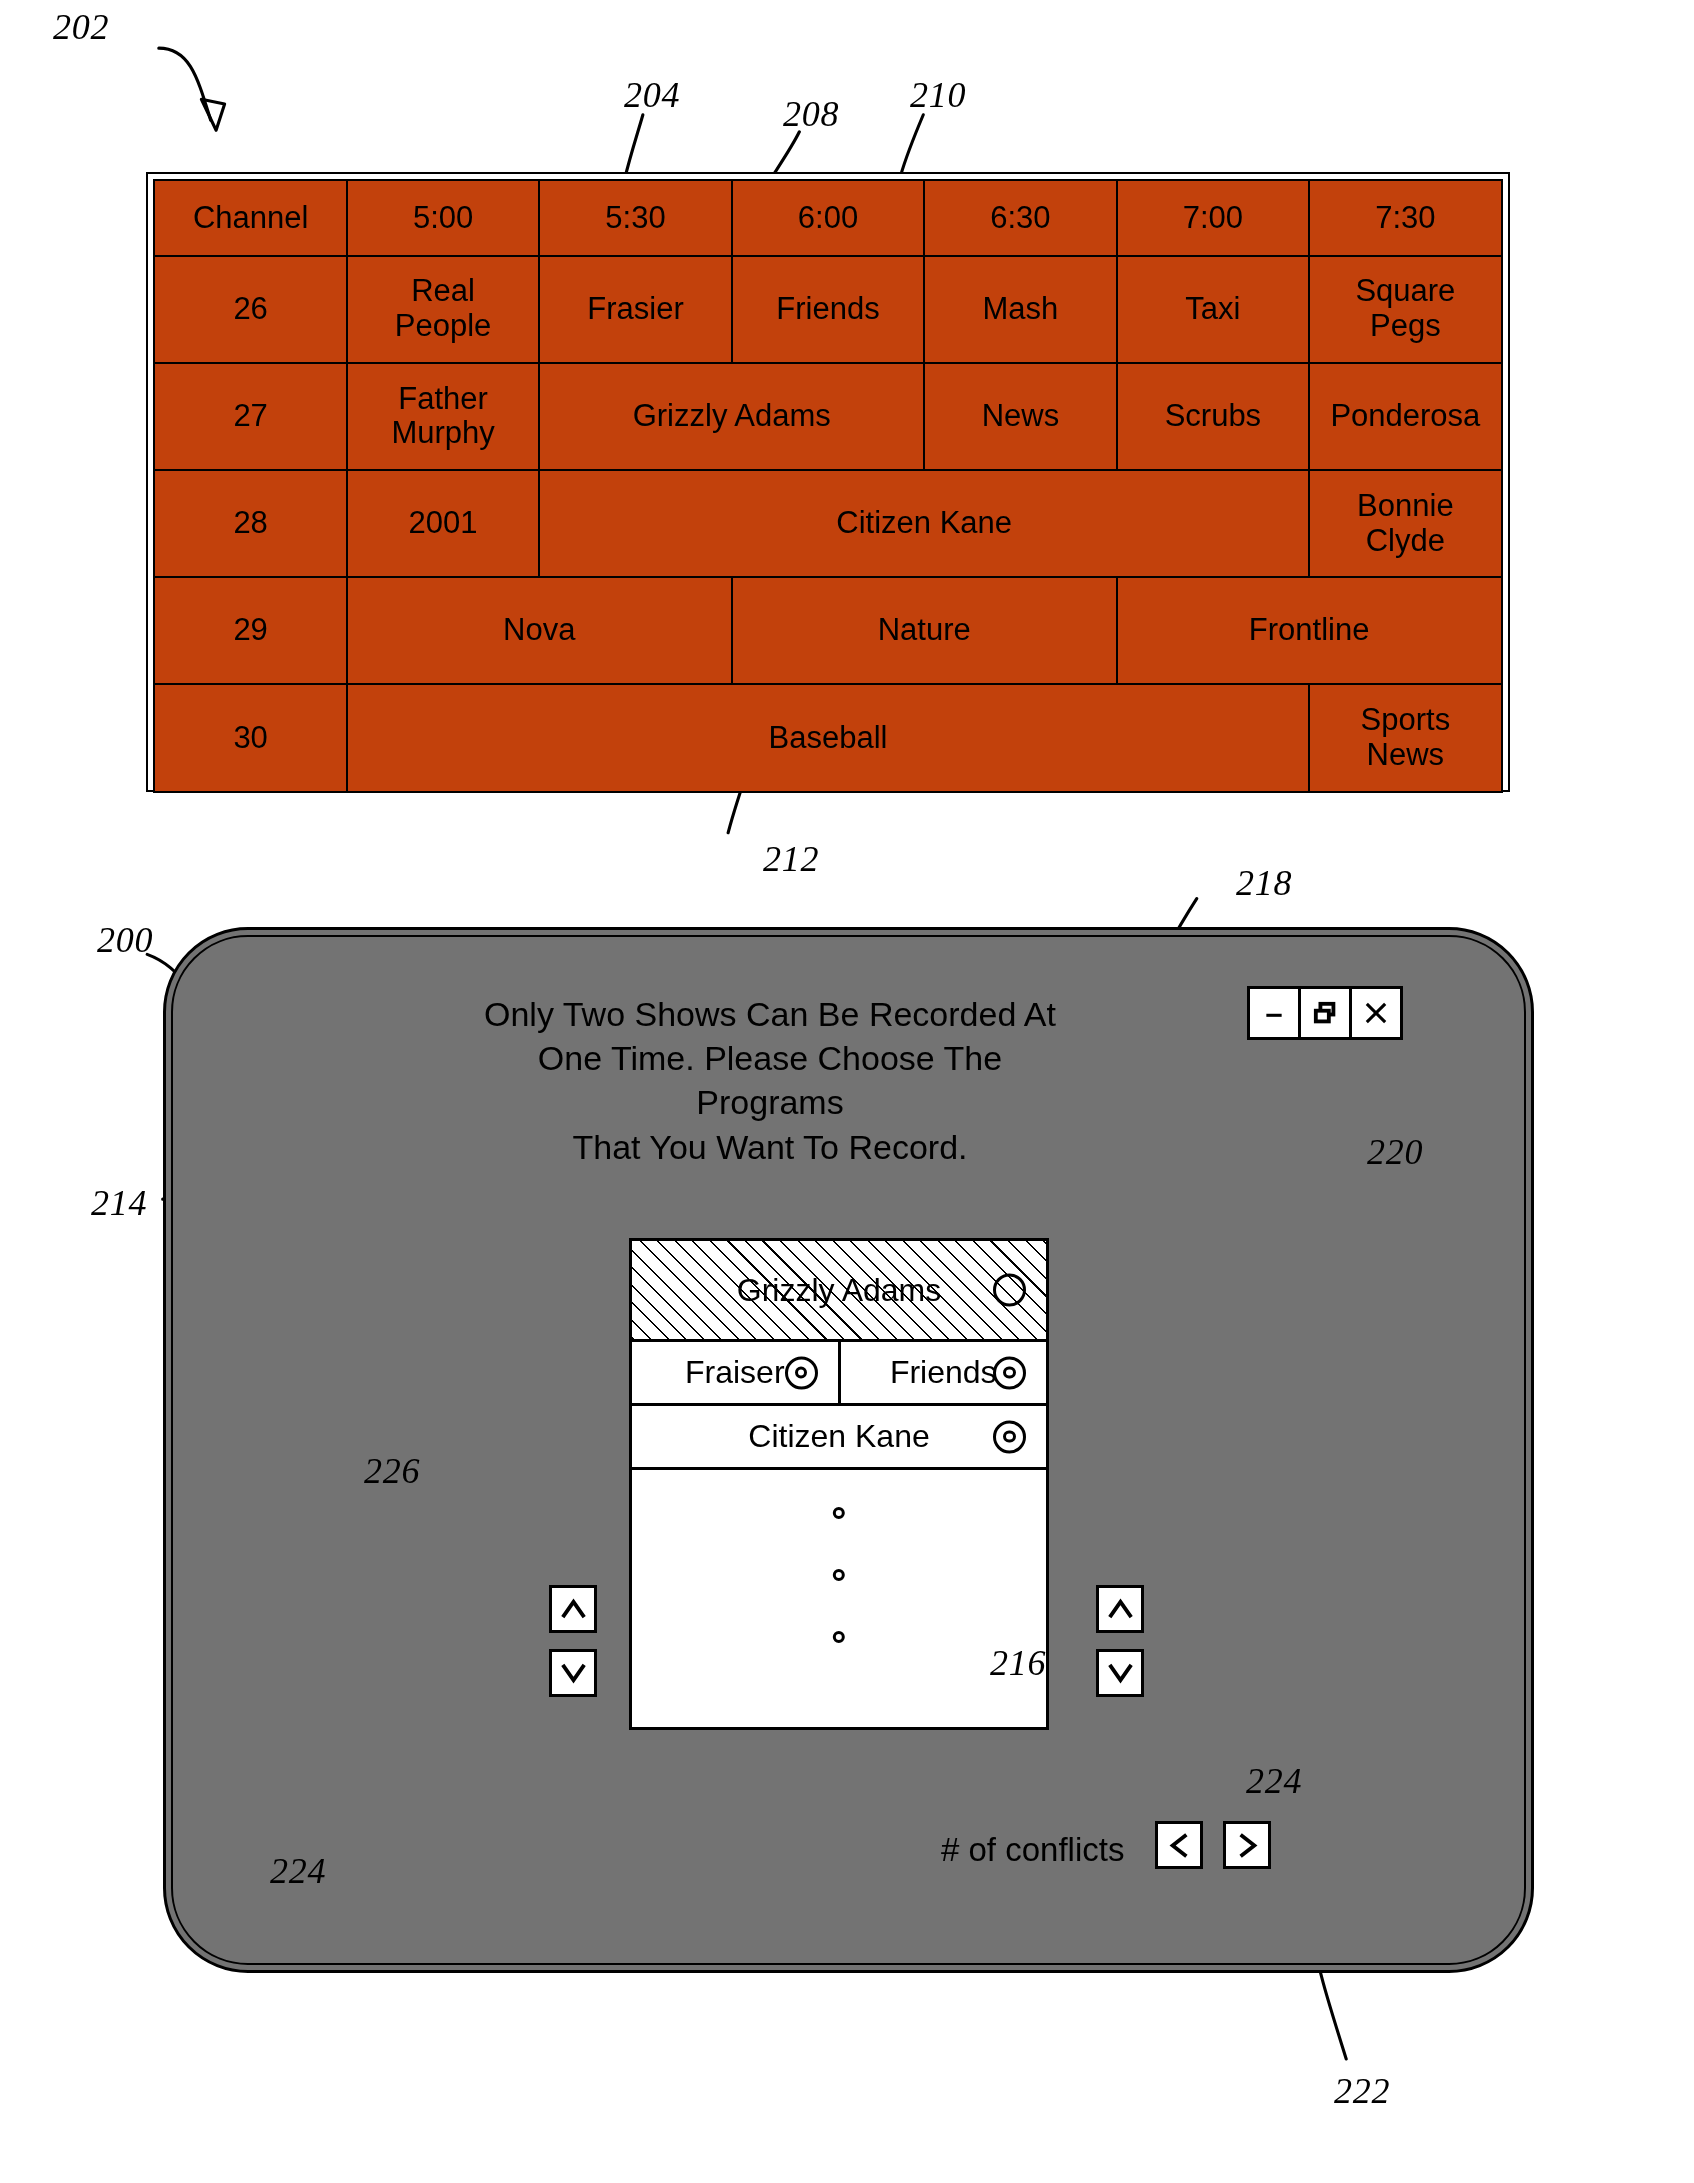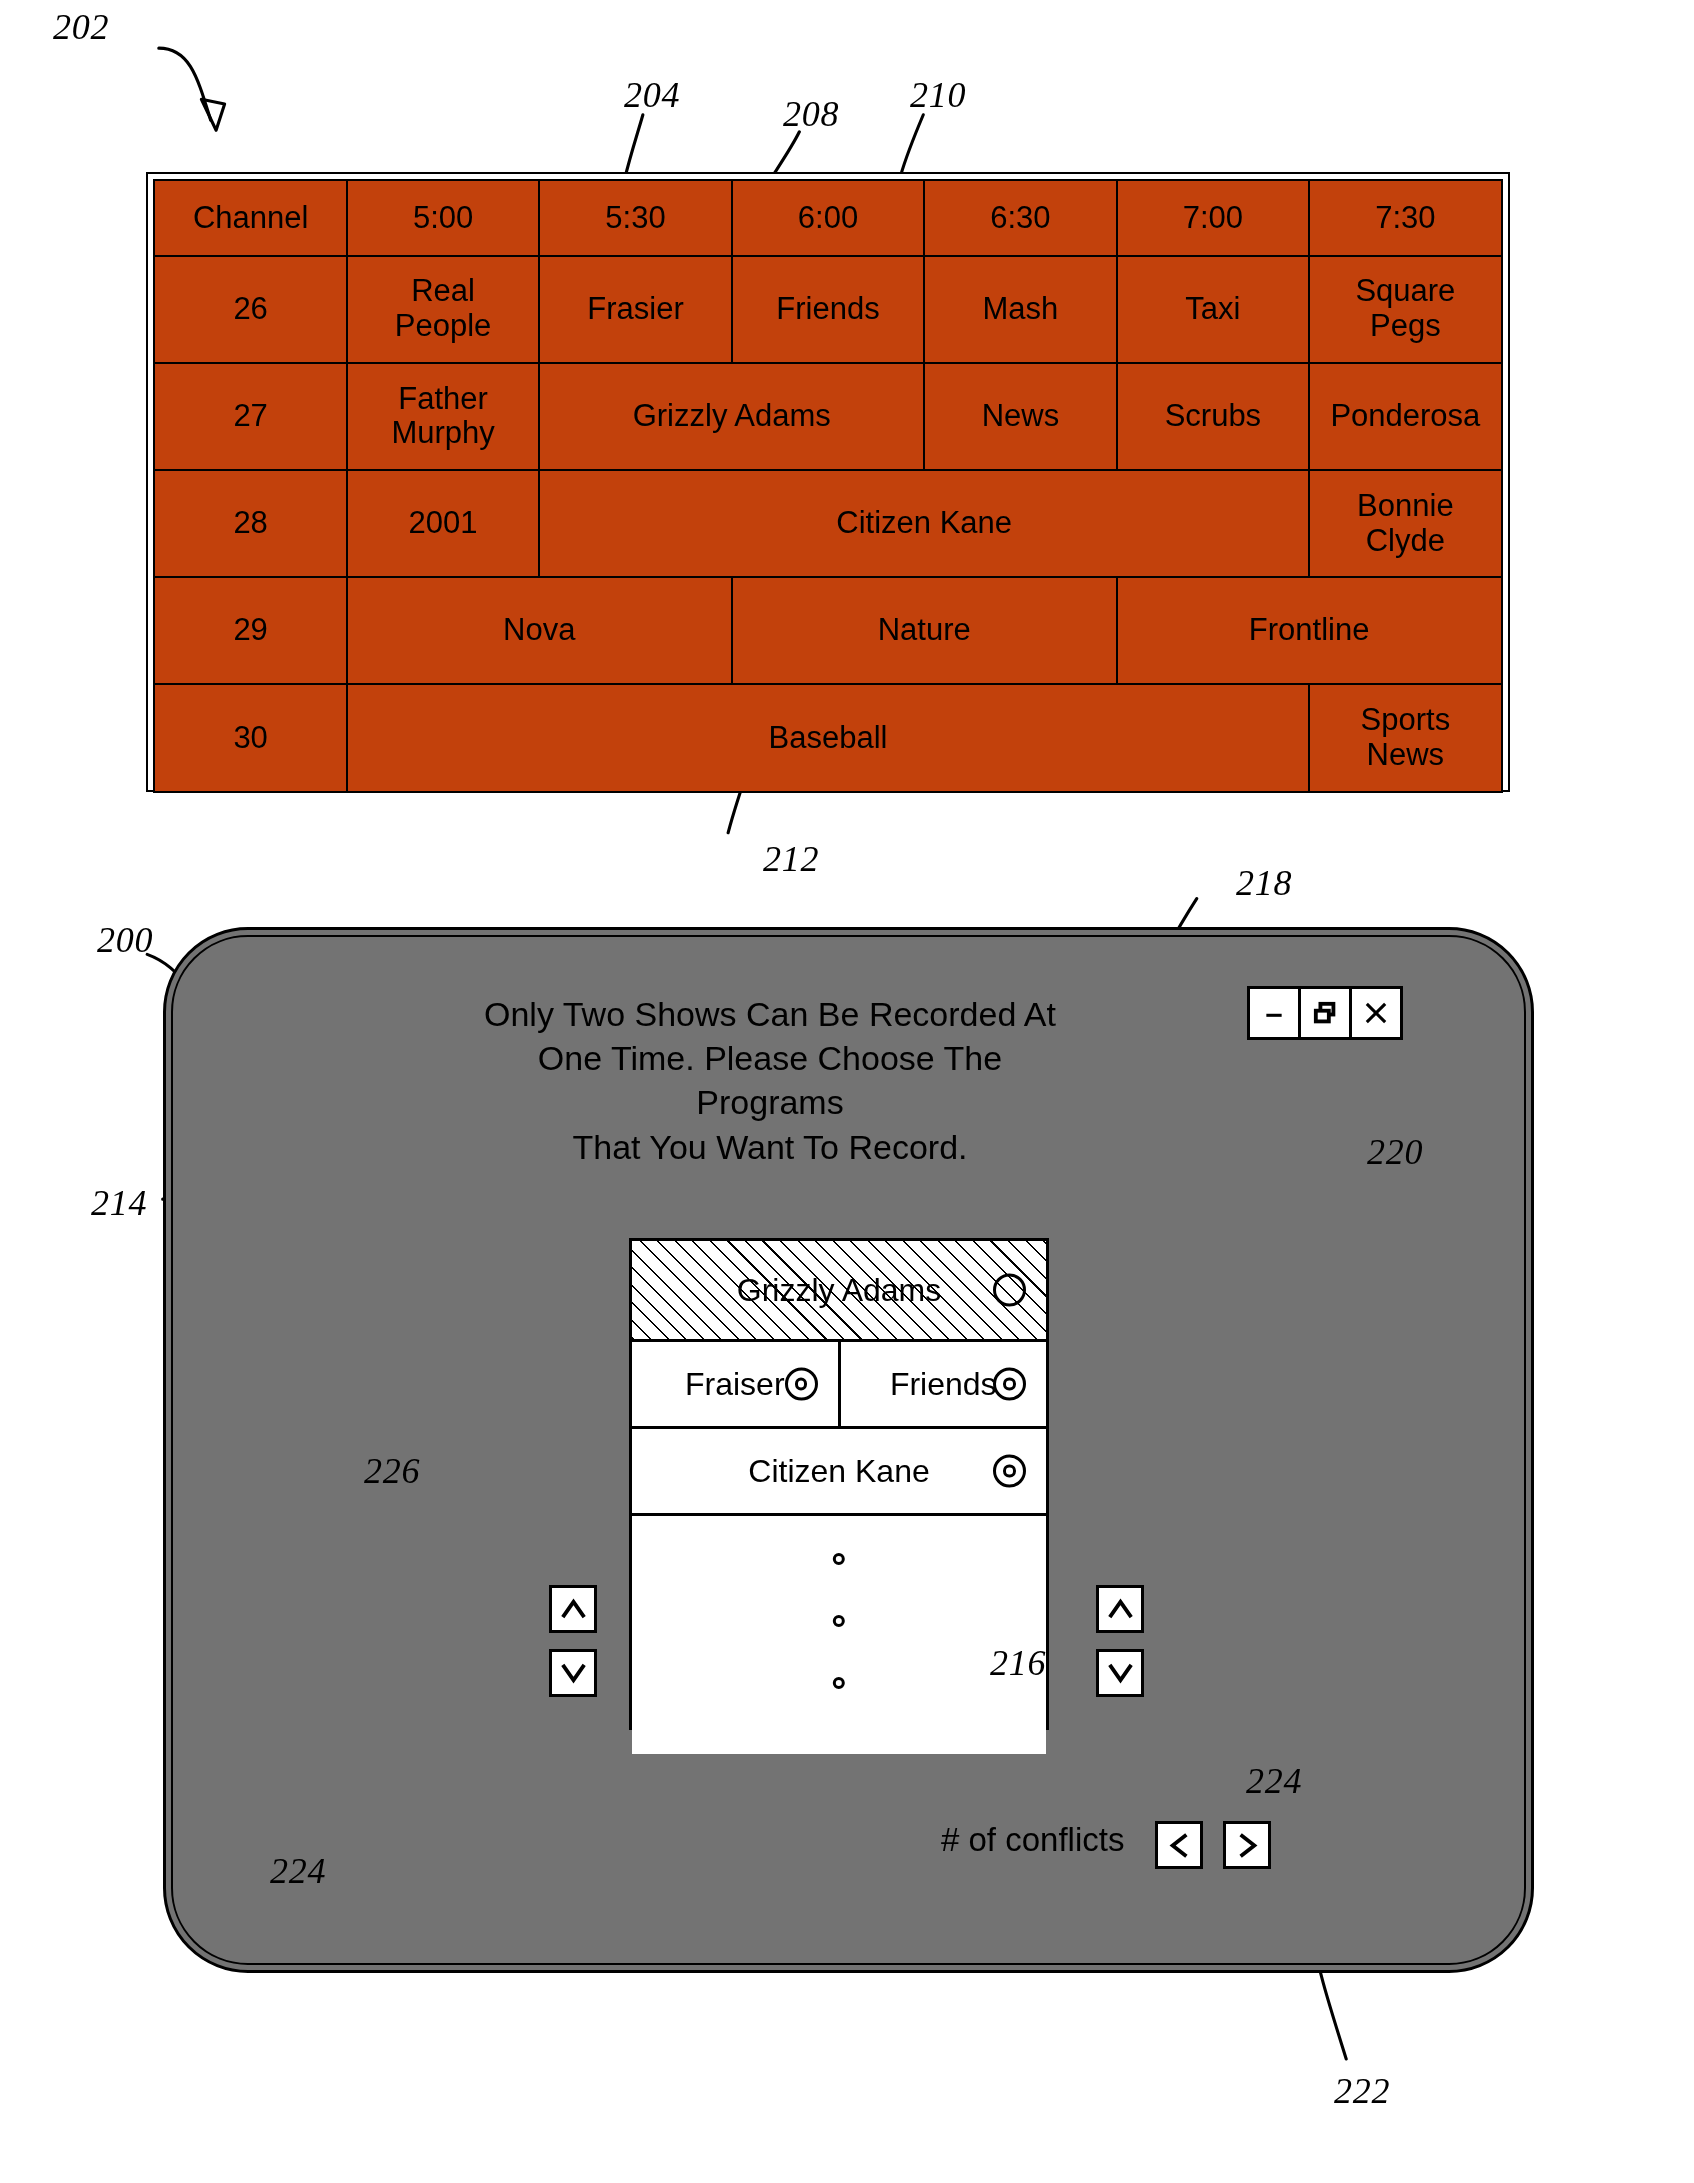--- a/index.html
+++ b/index.html
@@ -179,21 +179,21 @@
     height: 492px;
     border: 3.9px solid #000;
     background: #fff;
     box-sizing: border-box;
   }
   .prog-row {
     position: relative;
     display: flex;
     border-bottom: 3.9px solid #000;
     box-sizing: border-box;
-    height: 87px;
+    height: 64px;
     align-items: center;
     background: #fff;
   }
   .prog-cell {
     position: relative;
     flex: 1 1 0;
     height: 100%;
     display: flex;
     align-items: center;
     justify-content: center;
@@ -273,21 +273,21 @@
     margin-bottom: 15.5px;
   }
   .scroll-btn:last-child { margin-bottom: 0; }
 
   
   #pager {
     position: absolute;
     left: 775px;
     top: 891px;
     display: flex;
-    align-items: flex-start;
+    align-items: flex-end;
     gap: 20px;
   }
   #pager-label {
     font-size: 33px;
     font-family: "Liberation Sans", sans-serif;
     white-space: nowrap;
     margin-right: 11px;
   }
   .pager-btn {
     width: 48px;

